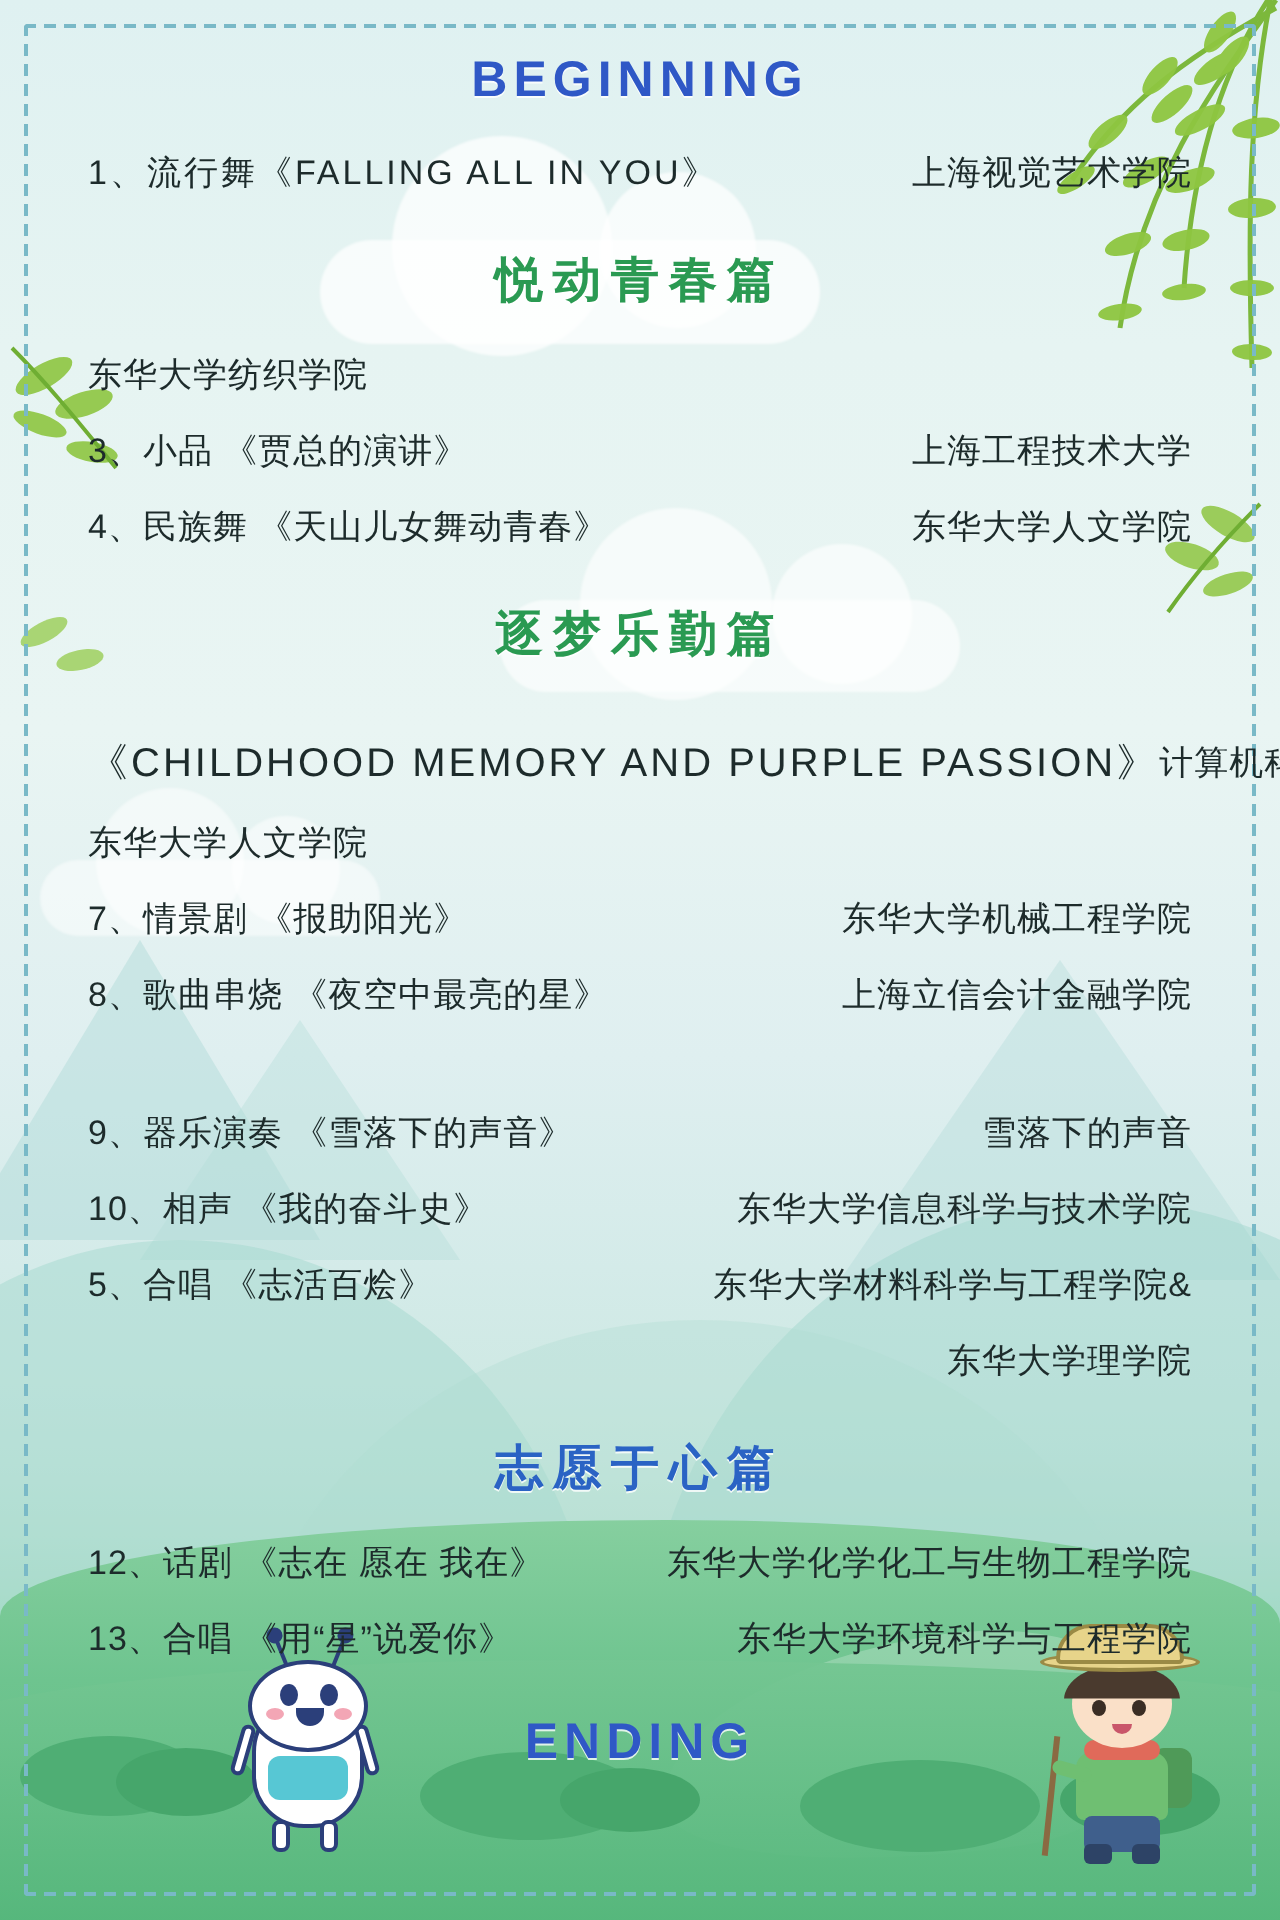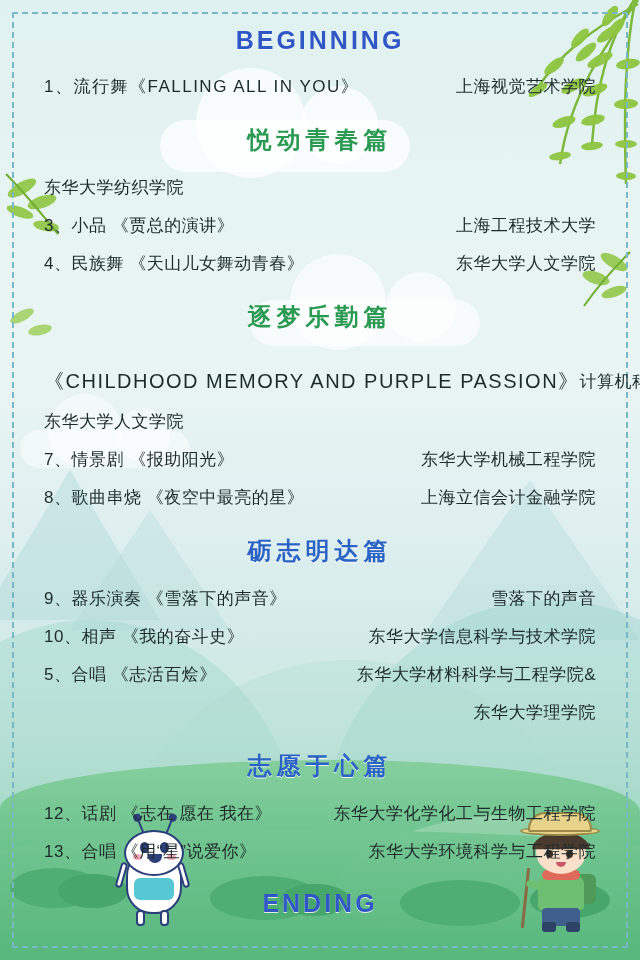--- a/index.html
+++ b/index.html
@@ -373,21 +373,20 @@
       <span class="right">东华大学机械工程学院</span>
     </div>
     <div class="rowgap"></div>
     <div class="row">
       <span class="left">8、歌曲串烧 《夜空中最亮的星》</span>
       <span class="right">上海立信会计金融学院</span>
     </div>
 
     <div class="spacer-l"></div>
 
-    <div class="section-title title-cn blue">砺志明达篇</div>
     <div class="spacer-m"></div>
     <div class="row">
       <span class="left">9、器乐演奏 《雪落下的声音》</span>
       <span class="right">雪落下的声音</span>
     </div>
     <div class="rowgap"></div>
     <div class="row">
       <span class="left">10、相声 《我的奋斗史》</span>
       <span class="right">东华大学信息科学与技术学院</span>
     </div>

